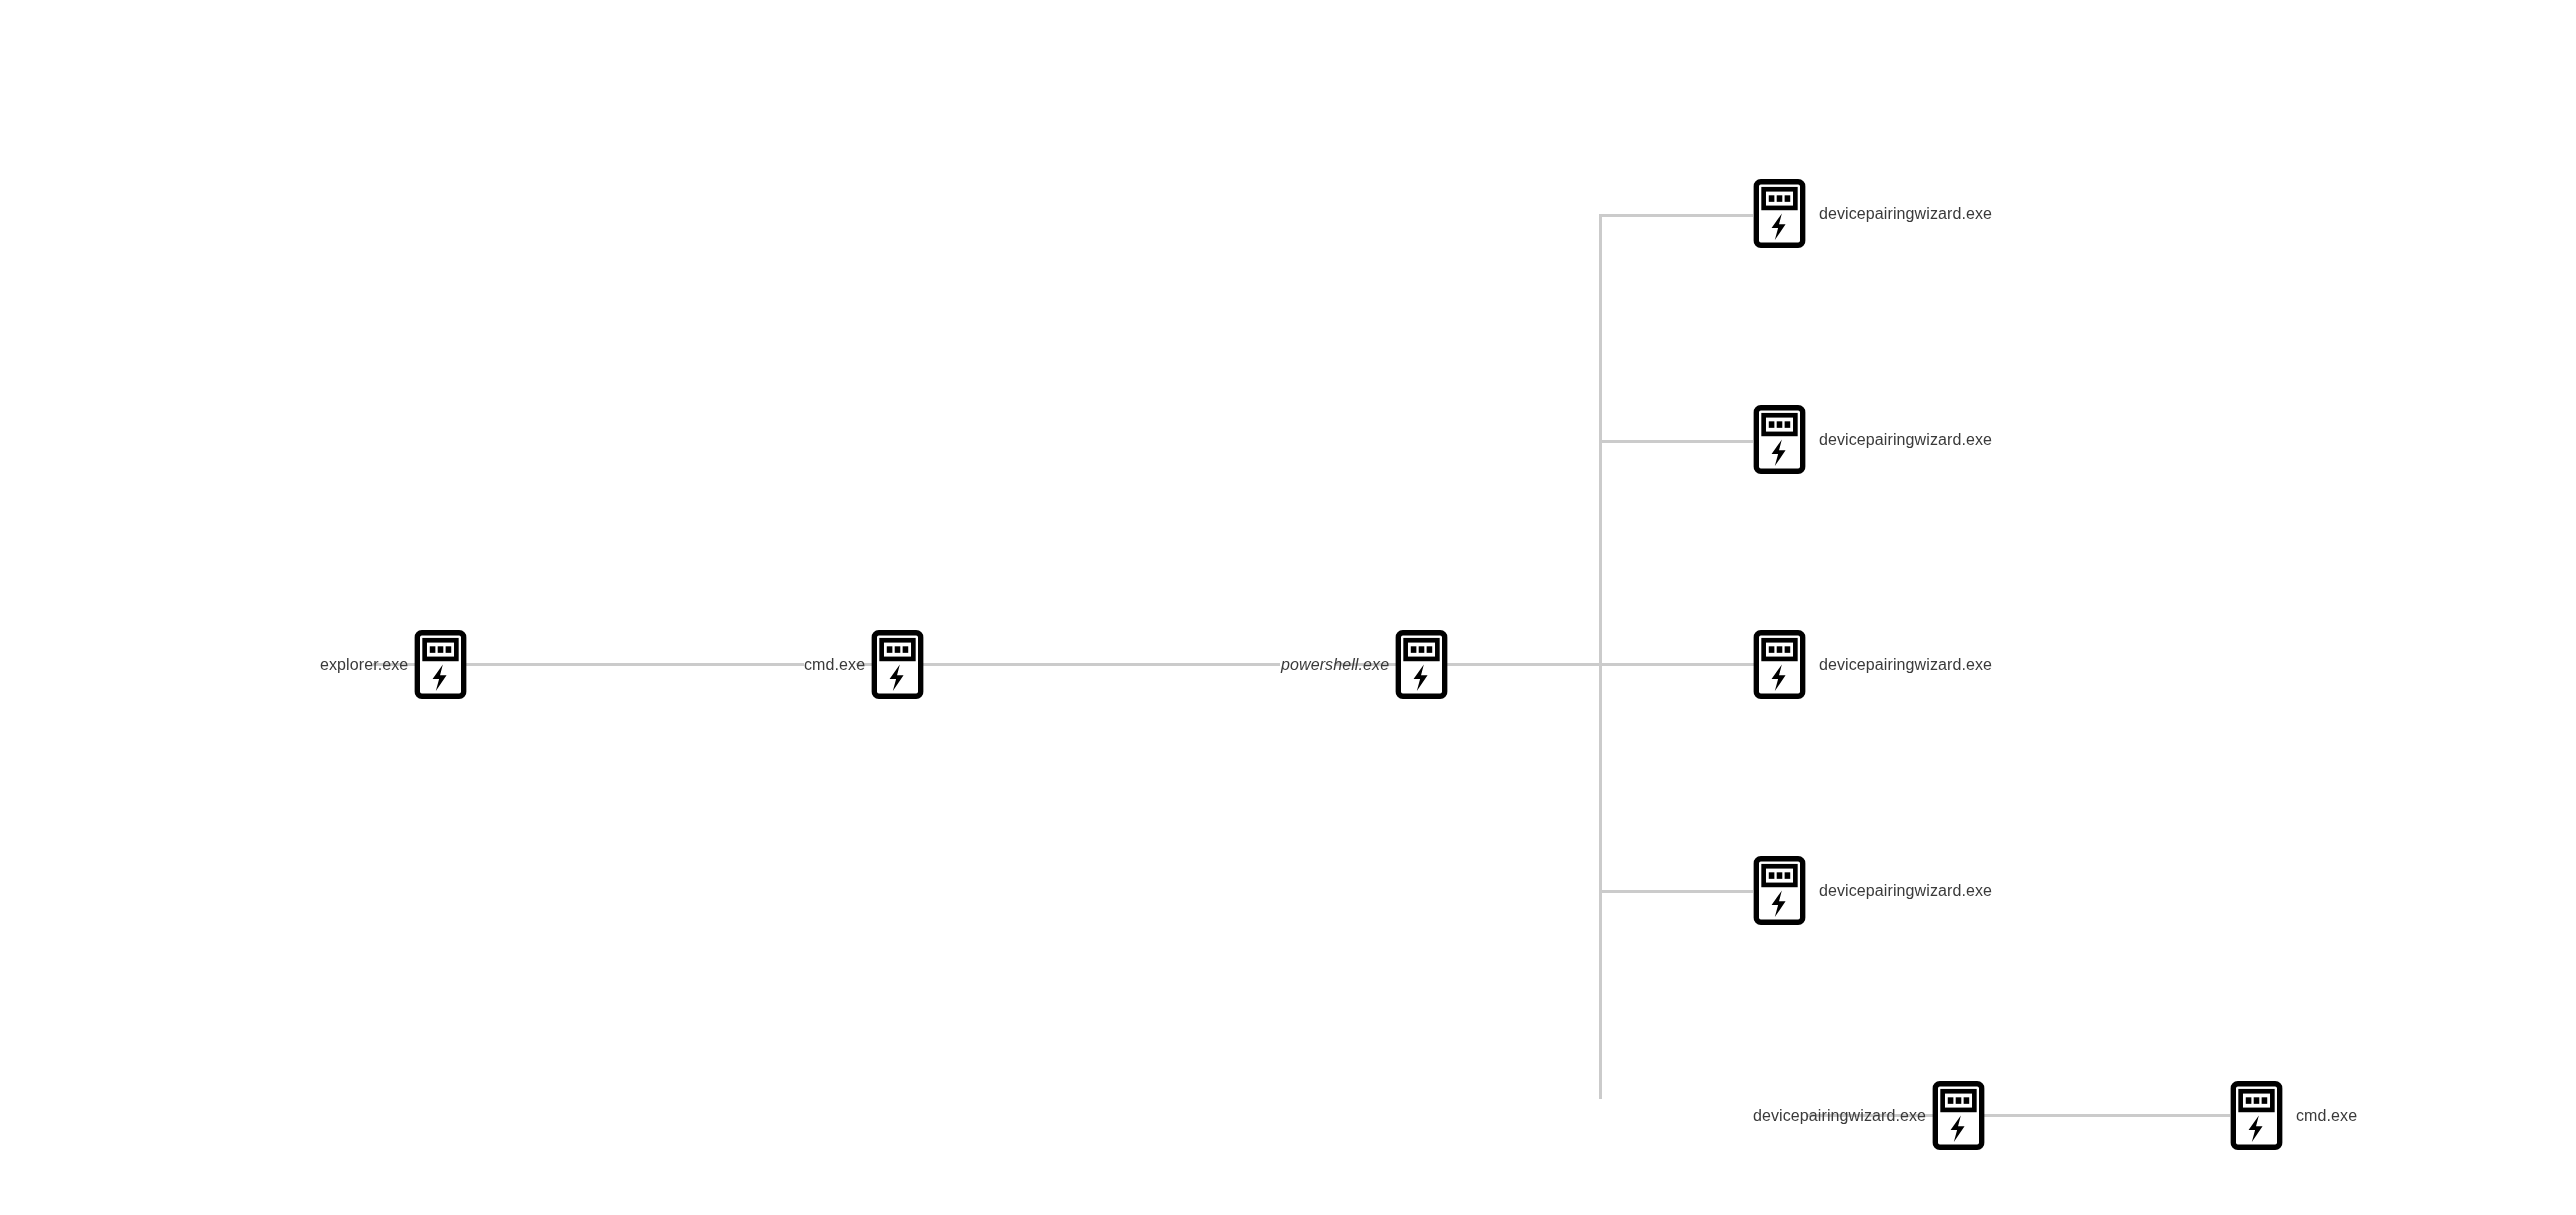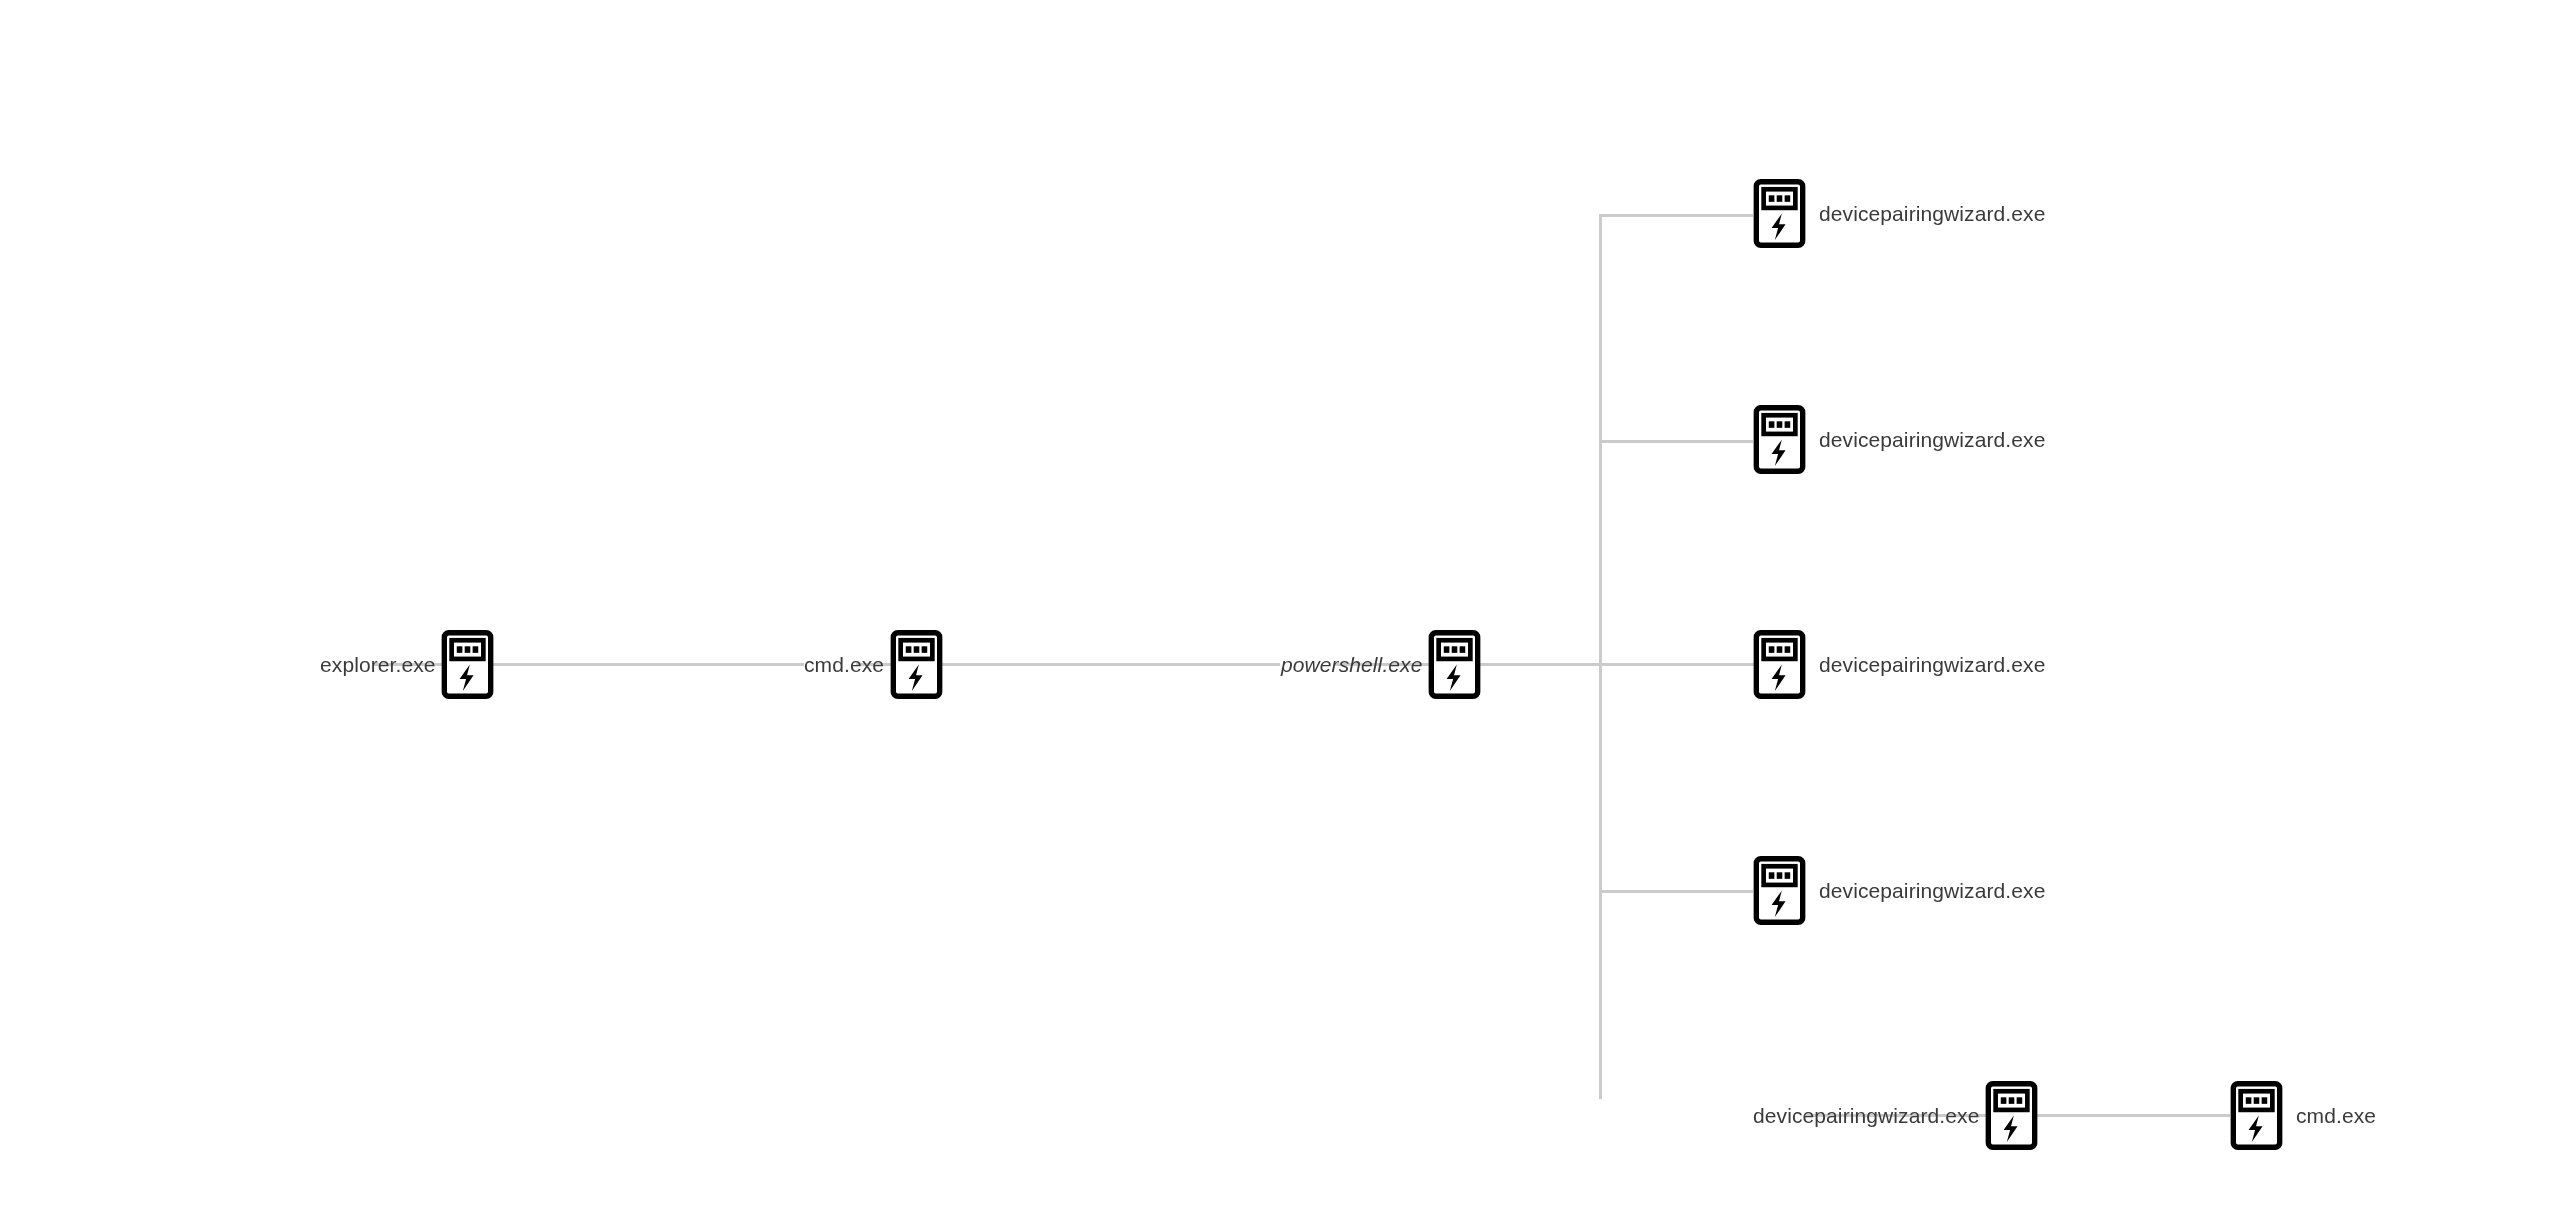--- a/index.html
+++ b/index.html
@@ -31,21 +31,21 @@
     position: absolute;
     display: flex;
     flex-direction: row;
     align-items: center;
     white-space: nowrap;
   }
   .node.label-left  { flex-direction: row-reverse; }
 
   .node-label {
     color: #3a3a3a;
-    font-size: 21px;
+    font-size: 16px;
     line-height: 1;
     letter-spacing: 0.1px;
   }
   .node.label-left .node-label  { margin-right: 5.6px; }
   .node.label-right .node-label { margin-left: 13px; }
 
   .node-icon {
     width: 53px;
     height: 69px;
     flex: 0 0 auto;

